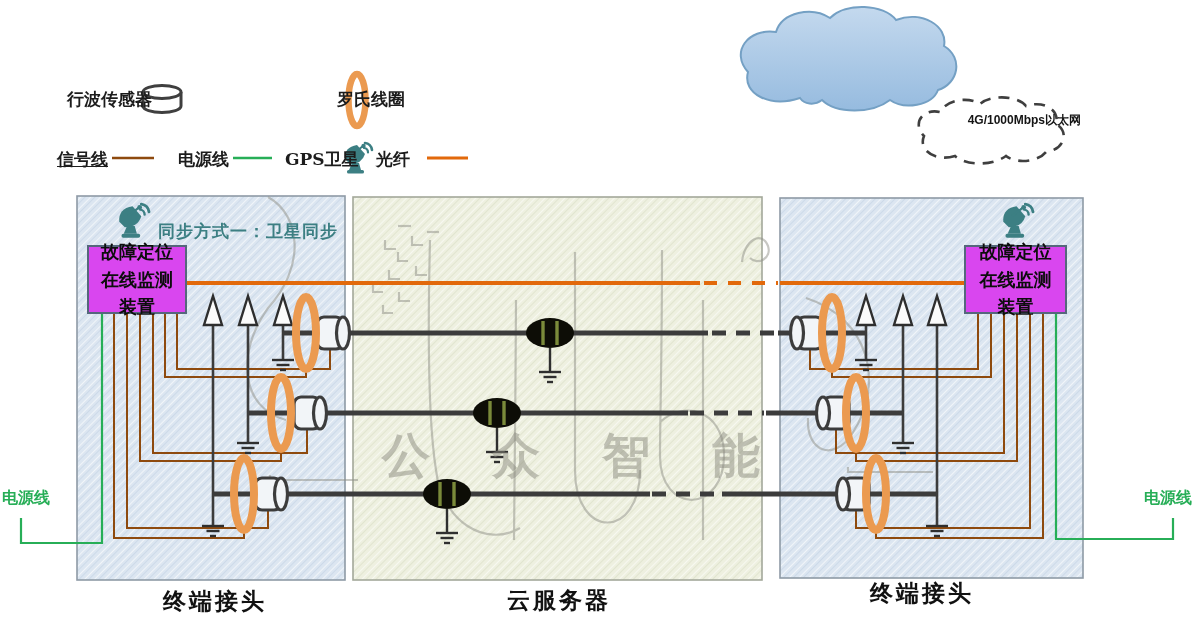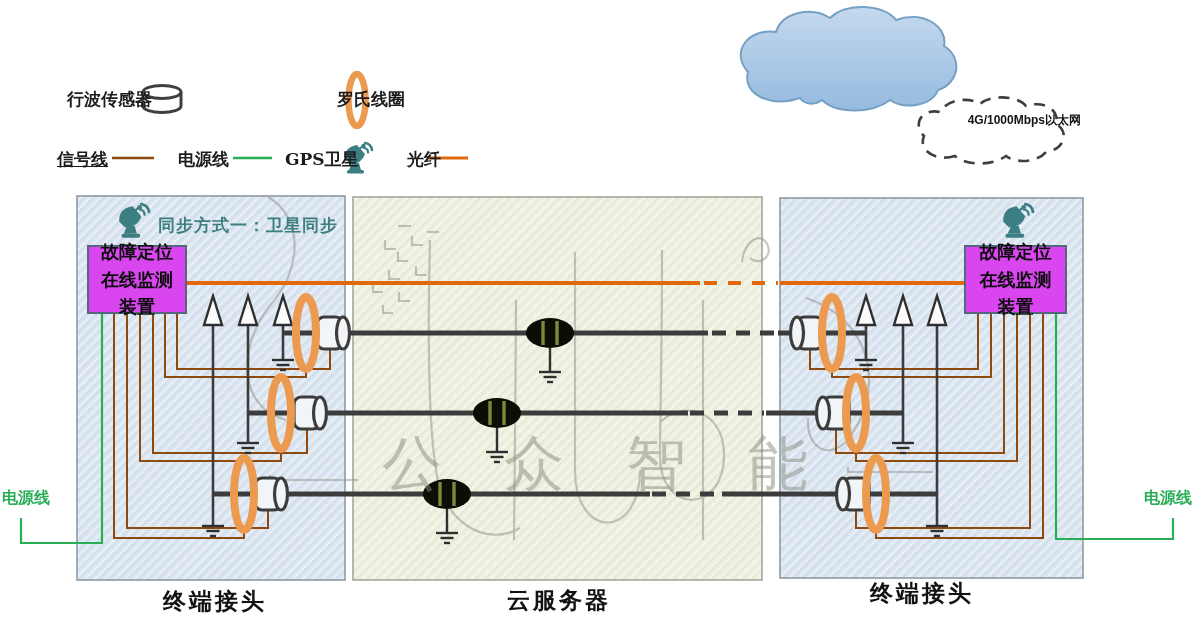--- a/index.html
+++ b/index.html
@@ -12,22 +12,22 @@
   .sync1{font-size:17px;font-weight:600;color:#3c7f83;letter-spacing:1px;}
   .sync2{font-size:17px;font-weight:600;color:#e07020;letter-spacing:1px;}
   .power-label{font-size:16px;font-weight:600;color:#27ae57;}
   .panel-label{font-size:23px;font-weight:600;color:#111;letter-spacing:3px;}
   .monitor-box{background:#d946ef;border:2px solid #55677c;color:#0d0d0d;
      font-size:18px;font-weight:600;text-align:center;line-height:1.55;
      display:flex;align-items:center;justify-content:center;
      font-family:"DejaVu Serif","Liberation Serif",serif;}
   .cloud-title{font-size:28px;font-weight:500;color:#2f2f2f;letter-spacing:6px;}
   .eth-label{font-size:12px;font-weight:700;color:#141414;}
-  .watermark{font-size:60px;color:rgba(138,138,126,0.5);letter-spacing:62px;
-     font-family:"DejaVu Serif","Liberation Serif",serif;white-space:nowrap;}
+  .watermark{font-size:48px;color:rgba(138,138,126,0.5);letter-spacing:62px;
+     font-family:"DejaVu Serif","Liberation Serif",serif;white-space:nowrap;font-weight:bold;}
 </style>
 </head>
 <body>
 
 <div id="stage">
 
 <svg id="diagram-svg" width="1201" height="623" viewBox="0 0 1201 623">
   <defs>
     <pattern id="pBlue" width="7" height="7" patternUnits="userSpaceOnUse" patternTransform="rotate(45)">
       <rect width="7" height="7" fill="#dce6f1"></rect>
@@ -222,25 +222,25 @@
   <use href="#satIcon" transform="translate(1000,203) scale(1.1)"></use>
 </svg>
 
 <div class="abs watermark" style="left:382px;top:424px;">公众智能</div>
 
 <div class="abs legend-label cjk" style="left:67px;top:88px;">行波传感器</div>
 <div class="abs legend-label cjk" style="left:296px;top:88px;margin-left:41px;">罗氏线圈</div>
 <div class="abs legend-label cjk" style="left:57px;top:148px;text-decoration:underline;">信号线</div>
 <div class="abs legend-label cjk" style="left:178px;top:148px;">电源线</div>
 <div class="abs legend-label cjk" style="left:285px;top:148px;font-weight:700;">GPS卫星</div>
-<div class="abs legend-label cjk" style="left:407px;top:148px;font-family:Liberation Serif, serif;">光纤</div>
+<div class="abs legend-label cjk" style="left:376px;top:148px;font-family:Liberation Serif, serif;">光纤</div>
 
 <div class="abs eth-label" style="left:919px;top:112px;width:162px;text-align:right;">4G/1000Mbps以太网</div>
 
-<div class="abs sync1 cjk" style="left:158px;top:214px;">同步方式一：卫星同步</div>
+<div class="abs sync1 cjk" style="left:158px;top:220px;">同步方式一：卫星同步</div>
 
 <div class="abs monitor-box" style="left:87px;top:245px;width:100px;height:69px;padding:0 5px;box-sizing:border-box;">故障定位在线监测装置</div>
 <div class="abs monitor-box" style="left:964px;top:245px;width:103px;height:69px;padding:0 5px;box-sizing:border-box;">故障定位在线监测装置</div>
 
 <div class="abs power-label cjk" style="left:2px;top:488px;">电源线</div>
 <div class="abs power-label cjk" style="left:1144px;top:488px;">电源线</div>
 
 <div class="abs panel-label cjk" style="left:163px;top:586px;">终端接头</div>
 <div class="abs panel-label cjk" style="left:507px;top:585px;">云服务器</div>
 <div class="abs panel-label cjk" style="left:870px;top:578px;">终端接头</div>

